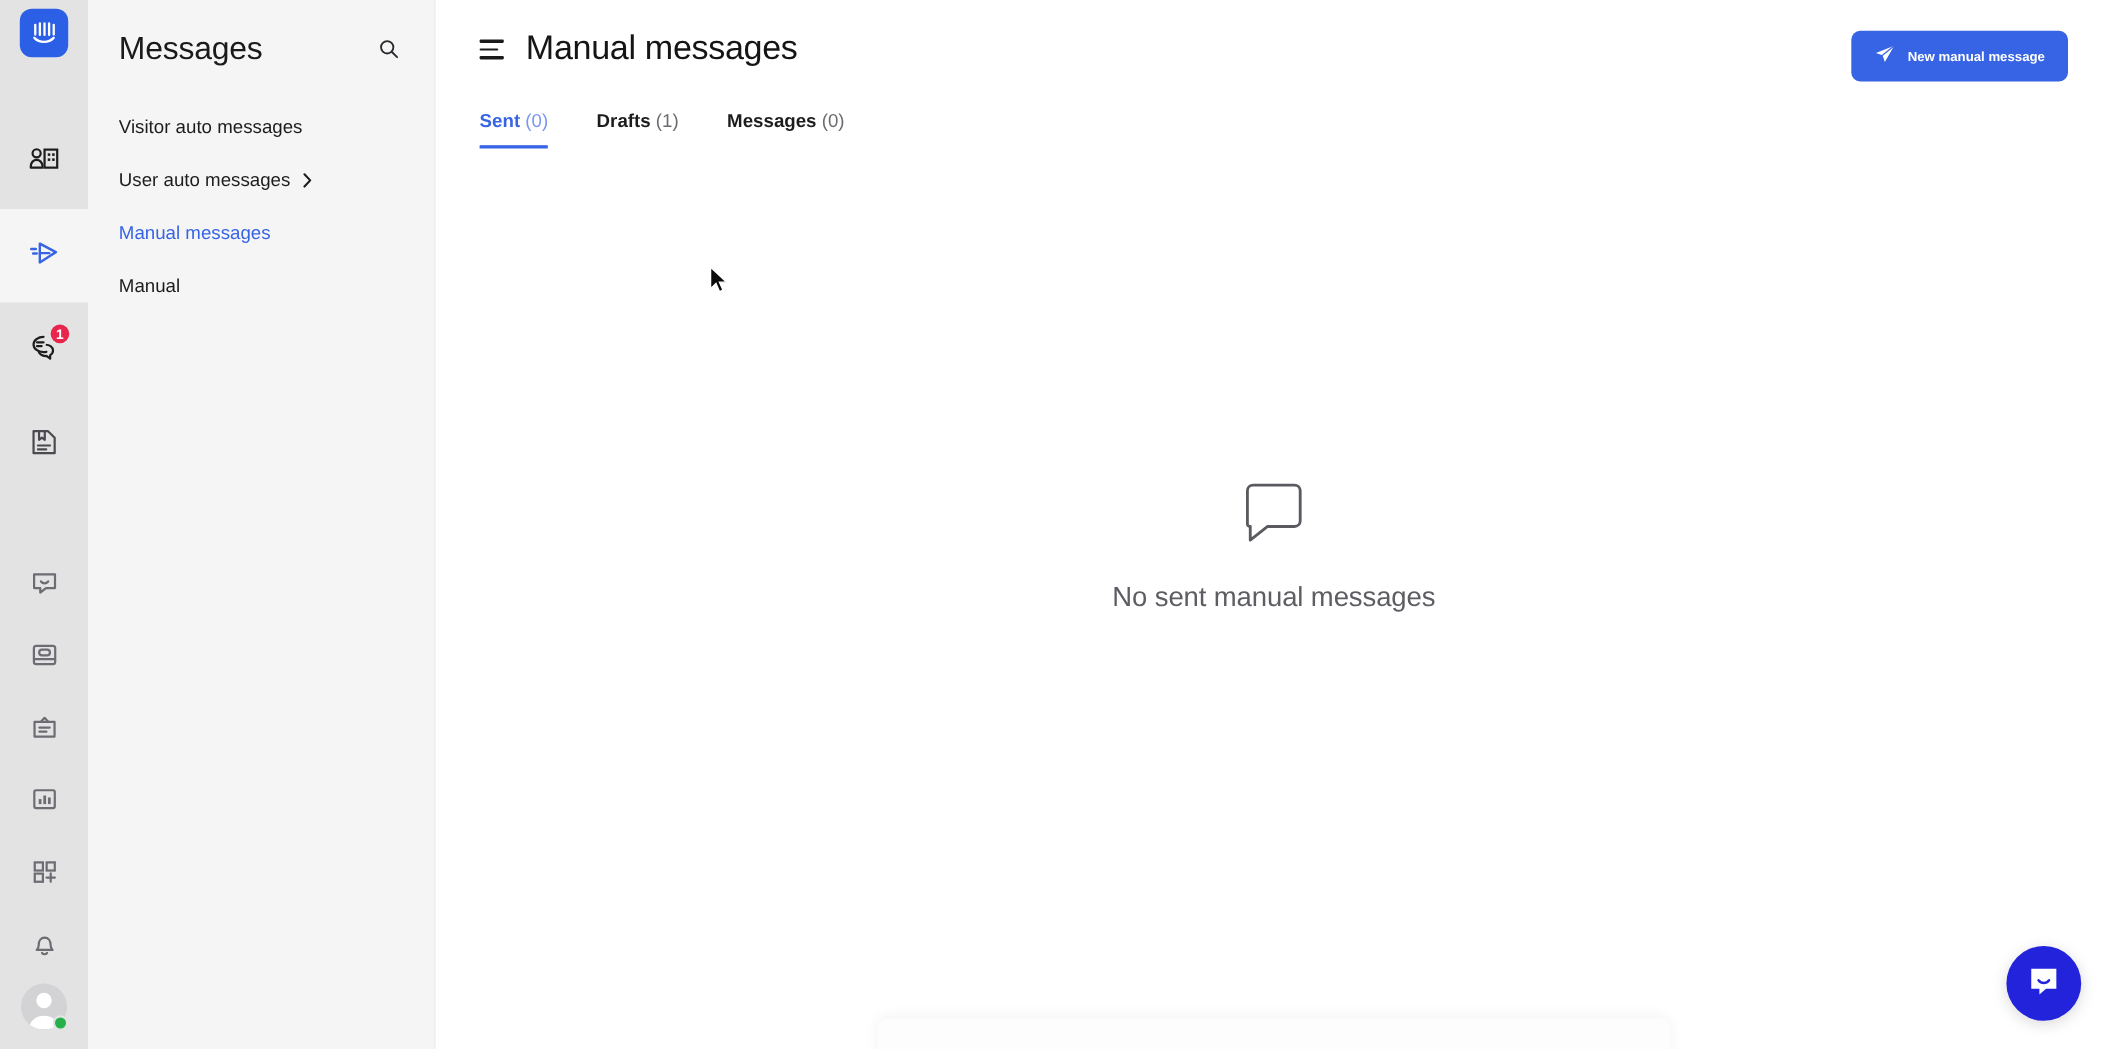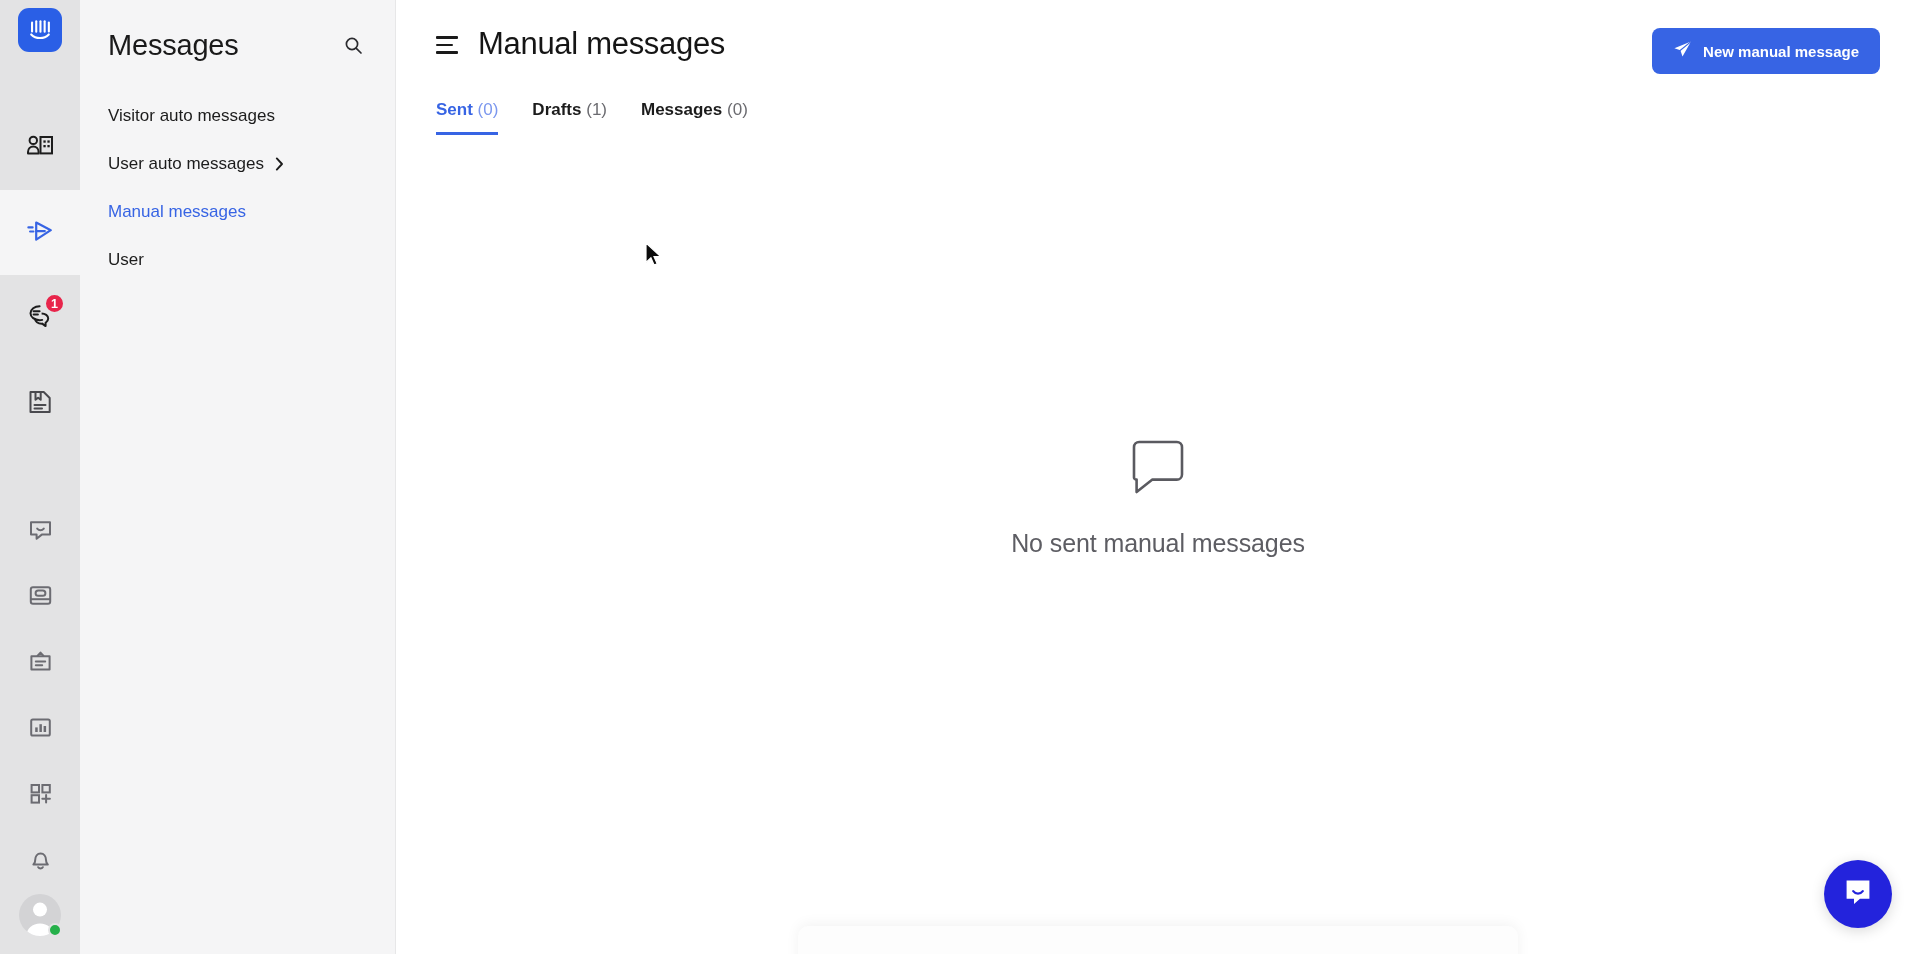--- a/index.html
+++ b/index.html
@@ -118,28 +118,28 @@
   .hamburger span:nth-child(1) { width: 22px; }
   .hamburger span:nth-child(2) { width: 17px; }
   .hamburger span:nth-child(3) { width: 22px; }
   .page-title { font-size: 31px; font-weight: 400; color: #151515; letter-spacing: -0.3px; }
 
   .primary-btn {
     display: flex; align-items: center; gap: 11px;
     background: #3764e4; color: #fff;
     border: none; border-radius: 8px;
     padding: 12px 21px;
-    font-size: 15px; font-weight: 600;
+    font-size: 12px; font-weight: 600;
     font-family: "Liberation Sans", sans-serif;
     cursor: pointer;
     margin-top: 2px;
   }
 
   .tabs {
-    display: flex; align-items: flex-end; gap: 34px;
+    display: flex; align-items: flex-end; gap: 44px;
     padding: 26px 40px 0 40px;
     margin-bottom: 0;
   }
   .tab {
     font-size: 17px; font-weight: 700; color: #1c1c1c;
     padding-bottom: 12px;
     cursor: pointer; position: relative;
     border-bottom: 3px solid transparent;
     white-space: nowrap;
   }
@@ -347,21 +347,21 @@
             <path d="M1.8 1.4 7 7l-5.2 5.6" stroke="#1c1c1c" stroke-width="1.9" stroke-linecap="round" stroke-linejoin="round"></path>
           </svg>
         </span>
       </div>
 
       <div class="nav-item active">
         <span>Manual messages</span>
       </div>
 
       <div class="nav-item">
-        <span>User</span>
+        <span>Manual</span>
       </div>
     </div>
 
     <div class="sidebar-divider"></div>
   </div>
 
   <div class="main">
 
     <div class="main-header">
       <div class="title-row">

